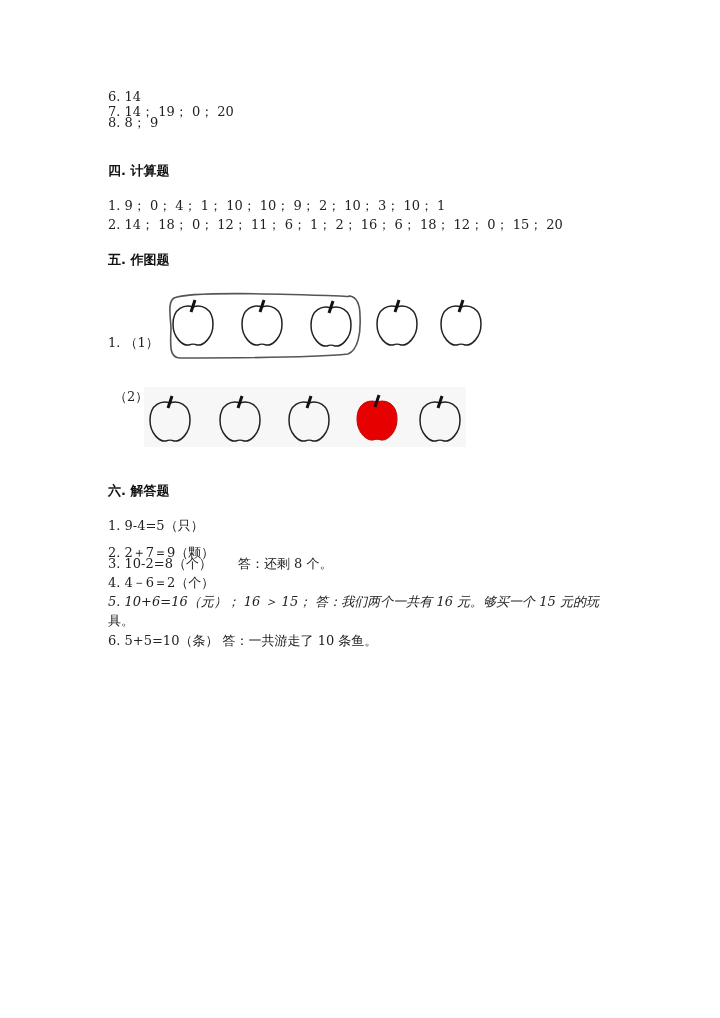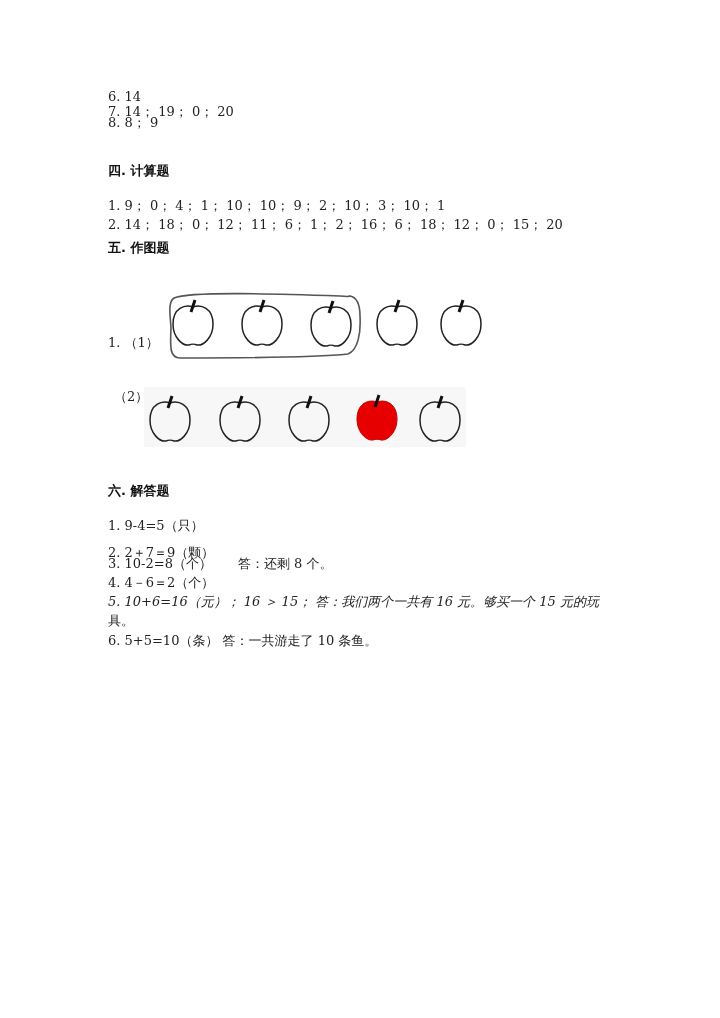--- a/index.html
+++ b/index.html
@@ -15,21 +15,21 @@
 <body>
 
 <div class="line" style="top:89px;">6. 14</div>
 <div class="line" style="top:104px;text-align:center;">7. 14； 19； 0； 20</div>
 <div class="line" style="top:115px;">8. 8； 9</div>
 
 <div class="heading" style="top:163px;">四. 计算题</div>
 <div class="line" style="top:198px;">1. 9； 0； 4； 1； 10； 10； 9； 2； 10； 3； 10； 1</div>
 <div class="line" style="top:217px;">2. 14； 18； 0； 12； 11； 6； 1； 2； 16； 6； 18； 12； 0； 15； 20</div>
 
-<div class="heading" style="top:240px;">五. 作图题</div>
+<div class="heading" style="top:252px;">五. 作图题</div>
 
 <div class="line" style="top:335px;text-align:center;">1. （1）</div>
 
 <svg class="apple" style="left:160px; top:288px;" width="330" height="76" viewBox="0 0 330 76">
   <path d="M14,10 C30,3 120,6 180,8 C190,9 190,8 190,8 C195,9 200,14 200,28 C201,45 198,62 188,66 C150,70 60,70 20,70 C10,70 10,60 11,40 C10,25 8,14 14,10 Z" fill="none" stroke="#555" stroke-width="1.6"></path>
   <g transform="translate(33,38)">
     <path d="M0,-19 C-8,-22 -20,-18 -20,-2 C-20,12 -10,20 -4,19 C-2,18 2,18 4,19 C10,20 20,12 20,-2 C20,-18 8,-22 0,-19 Z" fill="none" stroke="#222" stroke-width="1.5"></path>
     <path d="M-2,-14 L2,-26" stroke="#111" stroke-width="3"></path>
   </g>
   <g transform="translate(102,38)">

